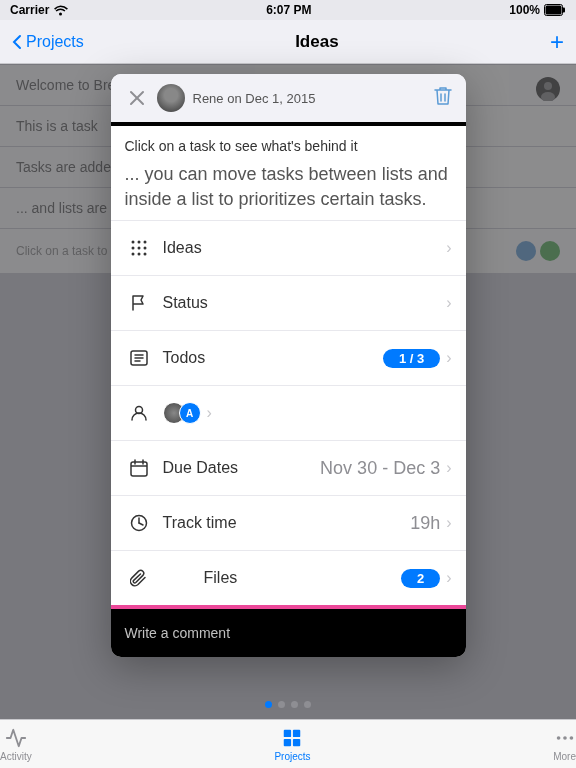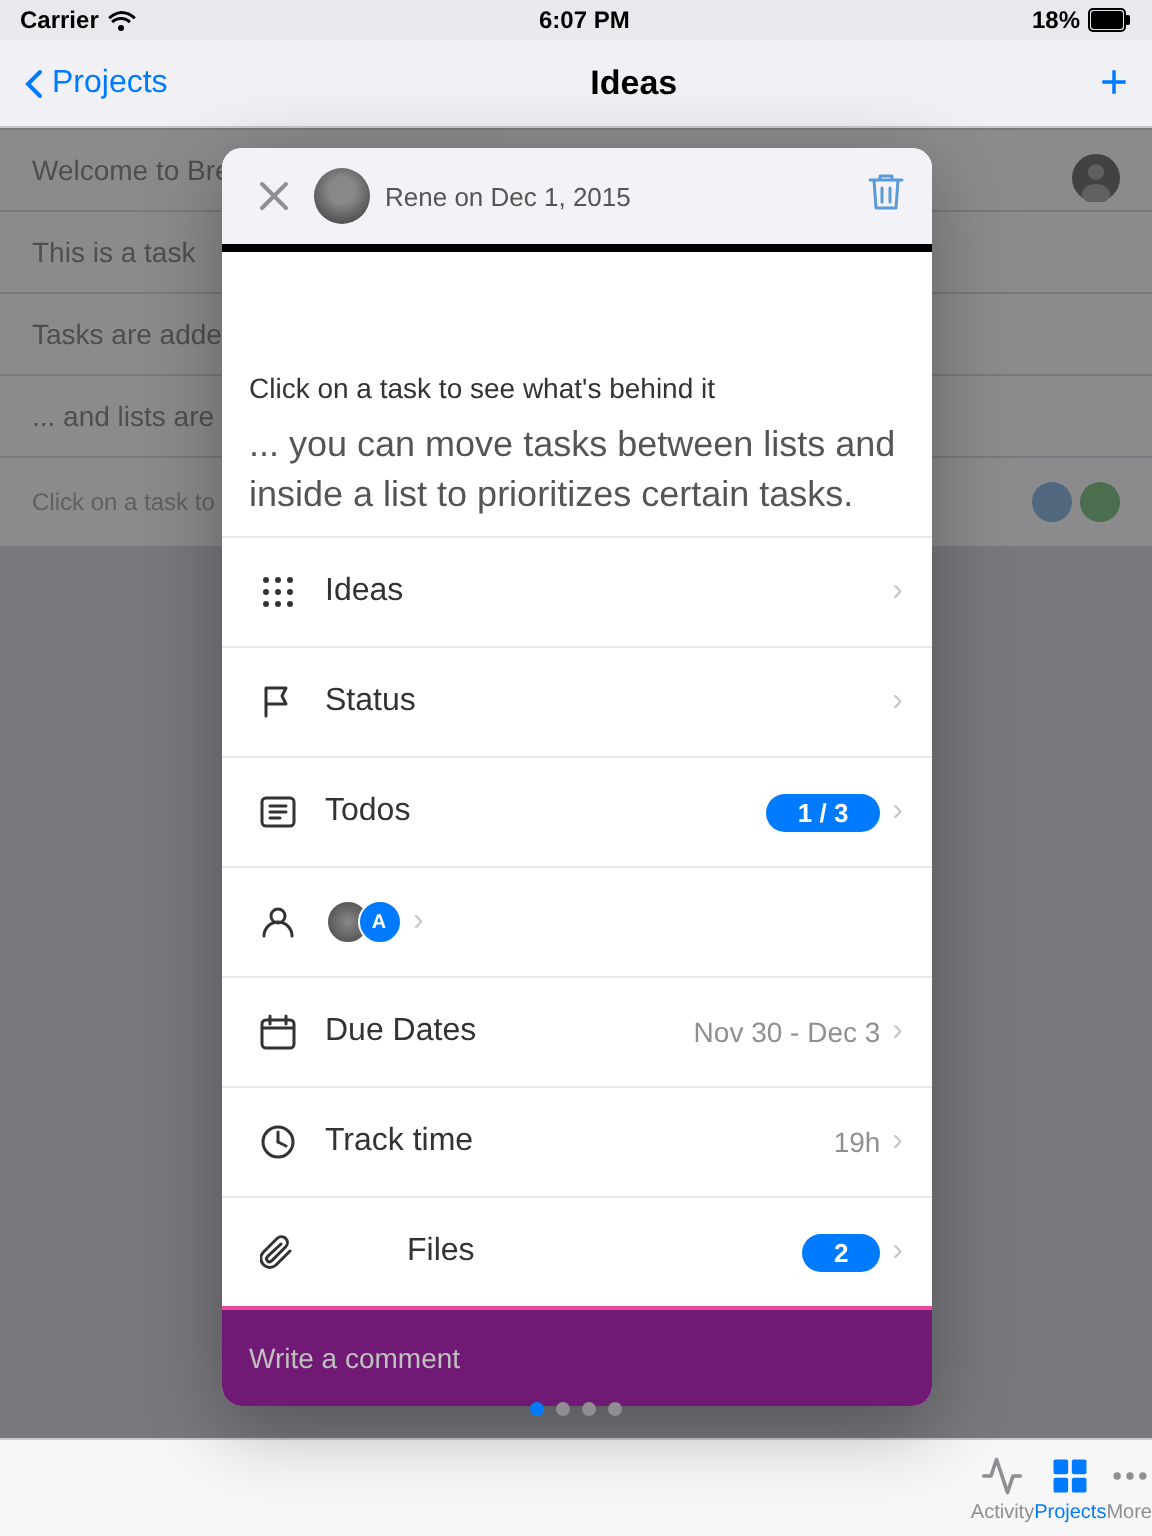--- a/index.html
+++ b/index.html
@@ -86,21 +86,21 @@
     .tab-bar {
       position: absolute;
       bottom: 0;
       left: 0;
       right: 0;
       height: 49px;
       background: #f7f7f7;
       border-top: 1px solid #c8c8cc;
       display: flex;
       align-items: center;
-      justify-content: flex-end;
+      justify-content: space-between;
     }
     .tab-item {
       display: flex;
       flex-direction: column;
       align-items: center;
       gap: 2px;
       cursor: pointer;
     }
     .tab-label { font-size: 10px; color: #8e8e93; }
     .tab-label.active { color: #007aff; }
@@ -183,21 +183,20 @@
 
     
     .modal-body {
       padding: 12px 14px 8px;
       border-bottom: 1px solid #e8e8ed;
     }
     .modal-description {
       font-size: 14px;
       color: #333;
       margin-bottom: 8px;
-      margin-top: 48px;
     }
     .modal-note {
       font-size: 18px;
       color: #555;
       line-height: 1.4;
     }
 
     
     .menu-item {
       display: flex;
@@ -223,21 +222,21 @@
       flex: 1;
       font-size: 16px;
       color: #333;
     }
     .menu-right {
       display: flex;
       align-items: center;
       gap: 6px;
     }
     .menu-value {
-      font-size: 14px;
+      font-size: 18px;
       color: #8e8e93;
     }
     .menu-chevron {
       color: #c8c8cc;
       font-size: 16px;
     }
     .badge {
       background: #007aff;
       color: #fff;
       border-radius: 12px;
@@ -267,22 +266,22 @@
       align-items: center;
       justify-content: center;
       color: #fff;
       font-size: 10px;
       font-weight: 700;
     }
 
     
     .comment-box {
       padding: 10px 14px;
-      background: #701a75;
-      border-top: 2px solid #ec4899;
+      background: #000000;
+      border-top: 4px solid #ec4899;
     }
     .comment-input {
       font-size: 14px;
       color: #c0c0c0;
       padding: 6px 0;
     }
   </style>
 </head>
 <body>
 
@@ -290,21 +289,21 @@
   <div class="status-left">
     <span>Carrier</span>
     <svg width="15" height="12" viewBox="0 0 15 12">
       <path d="M7.5 3a9 9 0 016.36 2.64l1.06-1.06A10.5 10.5 0 007.5 1.5 10.5 10.5 0 001.08 4.58l1.06 1.06A9 9 0 017.5 3z" fill="#000"></path>
       <path d="M7.5 6a5.5 5.5 0 013.89 1.61l1.06-1.06A7 7 0 007.5 4.5a7 7 0 00-4.95 2.05l1.06 1.06A5.5 5.5 0 017.5 6z" fill="#000"></path>
       <circle cx="7.5" cy="10" r="1.5" fill="#000"></circle>
     </svg>
   </div>
   <div class="status-center">6:07 PM</div>
   <div class="status-right">
-    <span>18%</span>
+    <span>100%</span>
     <svg width="22" height="12" viewBox="0 0 22 12">
       <rect x="0.5" y="0.5" width="18" height="11" rx="2" stroke="#000" fill="none" stroke-width="1"></rect>
       <rect x="18.5" y="3.5" width="2.5" height="5" rx="1" fill="#000"></rect>
       <rect x="1.5" y="1.5" width="16" height="9" rx="1.5" fill="#000"></rect>
     </svg>
   </div>
 </div>
 
 <div class="nav-bar">
   <div class="nav-back">

